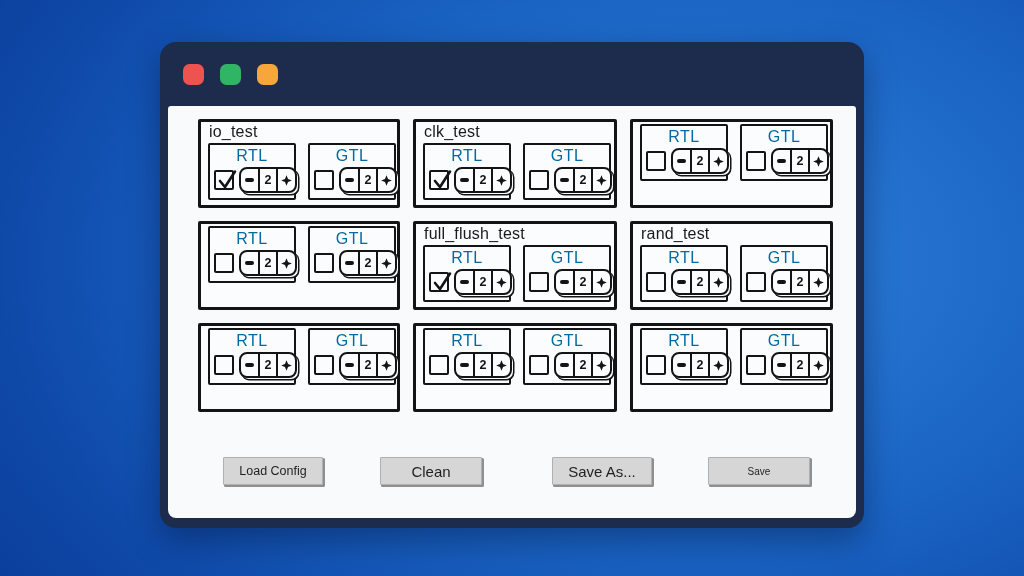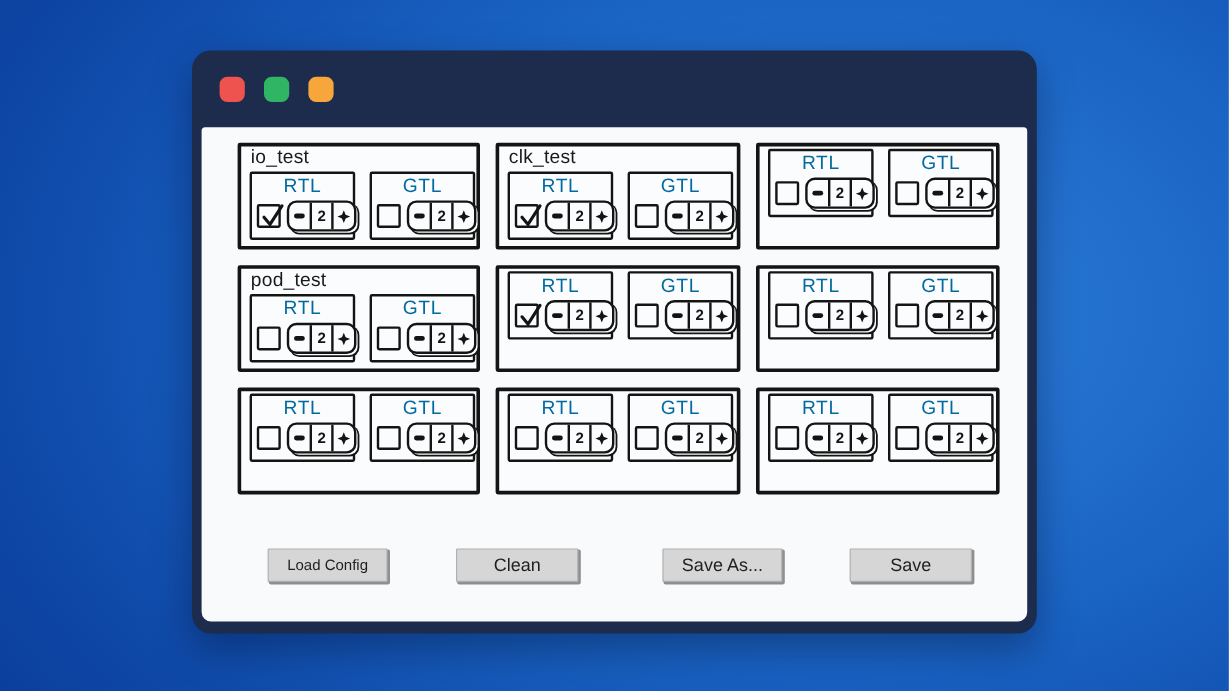--- a/index.html
+++ b/index.html
@@ -75,21 +75,21 @@
   .btn {
     position:absolute; top:351px; height:28px;
     background:#d6d6d6; border:1px solid #b0b0b0;
     box-shadow:1.5px 1.5px 0 0.5px #8f8f8f;
     display:flex; align-items:center; justify-content:center;
     color:#1f1f1f; cursor:pointer; border-radius:1px;
   }
   .btn-load  { left:55px;  width:100px; font-size:12.5px; }
   .btn-clean { left:212px; width:102px; font-size:15px; }
   .btn-saveas{ left:384px; width:100px; font-size:15px; }
-  .btn-save  { left:540px; width:102px; font-size:15px; }
+  .btn-save  { left:540px; width:102px; font-size:10px; }
 </style>
 </head>
 <body>
 
 <div class="window">
   <div class="titlebar">
     <span class="light" style="background: rgb(238, 83, 80);"></span>
     <span class="light" style="background: rgb(47, 181, 99);"></span>
     <span class="light" style="background: rgb(246, 166, 58);"></span>
   </div>
@@ -224,64 +224,64 @@
                       <path d="M12 2.2 L14.8 9.2 L21.8 12 L14.8 14.8 L12 21.8 L9.2 14.8 L2.2 12 L9.2 9.2 Z" fill="#141414"></path>
                     </svg>
             </span>
           </span>
         </div>
       </div>
     </div>
   </div>
 
   <div class="panel">
-    <div class="panel-title">pod_test</div>
-    <div class="groups">
-      <div class="group">
-        <div class="group-label">RTL</div>
-        <div class="controls">
-          <span class="checkbox">
-            
-          </span>
-          <span class="spinner">
-            <span class="spin-btn">
-                    <span class="minus-bar"></span>
-                  </span>
-            <span class="spin-value">2</span>
-            <span class="spin-btn">
-              <svg width="13" height="13" viewBox="0 0 24 24">
-                      <path d="M12 2.2 L14.8 9.2 L21.8 12 L14.8 14.8 L12 21.8 L9.2 14.8 L2.2 12 L9.2 9.2 Z" fill="#141414"></path>
-                    </svg>
-            </span>
-          </span>
-        </div>
-      </div>
-      <div class="group">
-        <div class="group-label">GTL</div>
-        <div class="controls">
-          <span class="checkbox">
-            
-          </span>
-          <span class="spinner">
-            <span class="spin-btn">
-                    <span class="minus-bar"></span>
-                  </span>
-            <span class="spin-value">2</span>
-            <span class="spin-btn">
-              <svg width="13" height="13" viewBox="0 0 24 24">
-                      <path d="M12 2.2 L14.8 9.2 L21.8 12 L14.8 14.8 L12 21.8 L9.2 14.8 L2.2 12 L9.2 9.2 Z" fill="#141414"></path>
-                    </svg>
-            </span>
-          </span>
-        </div>
-      </div>
-    </div>
-  </div>
-
-  <div class="panel">
+    <div class="groups">
+      <div class="group">
+        <div class="group-label">RTL</div>
+        <div class="controls">
+          <span class="checkbox">
+            
+          </span>
+          <span class="spinner">
+            <span class="spin-btn">
+                    <span class="minus-bar"></span>
+                  </span>
+            <span class="spin-value">2</span>
+            <span class="spin-btn">
+              <svg width="13" height="13" viewBox="0 0 24 24">
+                      <path d="M12 2.2 L14.8 9.2 L21.8 12 L14.8 14.8 L12 21.8 L9.2 14.8 L2.2 12 L9.2 9.2 Z" fill="#141414"></path>
+                    </svg>
+            </span>
+          </span>
+        </div>
+      </div>
+      <div class="group">
+        <div class="group-label">GTL</div>
+        <div class="controls">
+          <span class="checkbox">
+            
+          </span>
+          <span class="spinner">
+            <span class="spin-btn">
+                    <span class="minus-bar"></span>
+                  </span>
+            <span class="spin-value">2</span>
+            <span class="spin-btn">
+              <svg width="13" height="13" viewBox="0 0 24 24">
+                      <path d="M12 2.2 L14.8 9.2 L21.8 12 L14.8 14.8 L12 21.8 L9.2 14.8 L2.2 12 L9.2 9.2 Z" fill="#141414"></path>
+                    </svg>
+            </span>
+          </span>
+        </div>
+      </div>
+    </div>
+  </div>
+
+  <div class="panel">
+    <div class="panel-title">full_flush_test</div>
     <div class="groups">
       <div class="group">
         <div class="group-label">RTL</div>
         <div class="controls">
           <span class="checkbox checked">
             <svg width="22" height="22" viewBox="0 0 22 22">
                     <path d="M4 12 L9 18 L19 2.5" fill="none" stroke="#141414" stroke-width="2.6" stroke-linecap="round"></path>
                   </svg>
           </span>
           <span class="spinner">
@@ -313,20 +313,21 @@
                       <path d="M12 2.2 L14.8 9.2 L21.8 12 L14.8 14.8 L12 21.8 L9.2 14.8 L2.2 12 L9.2 9.2 Z" fill="#141414"></path>
                     </svg>
             </span>
           </span>
         </div>
       </div>
     </div>
   </div>
 
   <div class="panel">
+    <div class="panel-title">rand_test</div>
     <div class="groups">
       <div class="group">
         <div class="group-label">RTL</div>
         <div class="controls">
           <span class="checkbox">
             
           </span>
           <span class="spinner">
             <span class="spin-btn">
                     <span class="minus-bar"></span>

